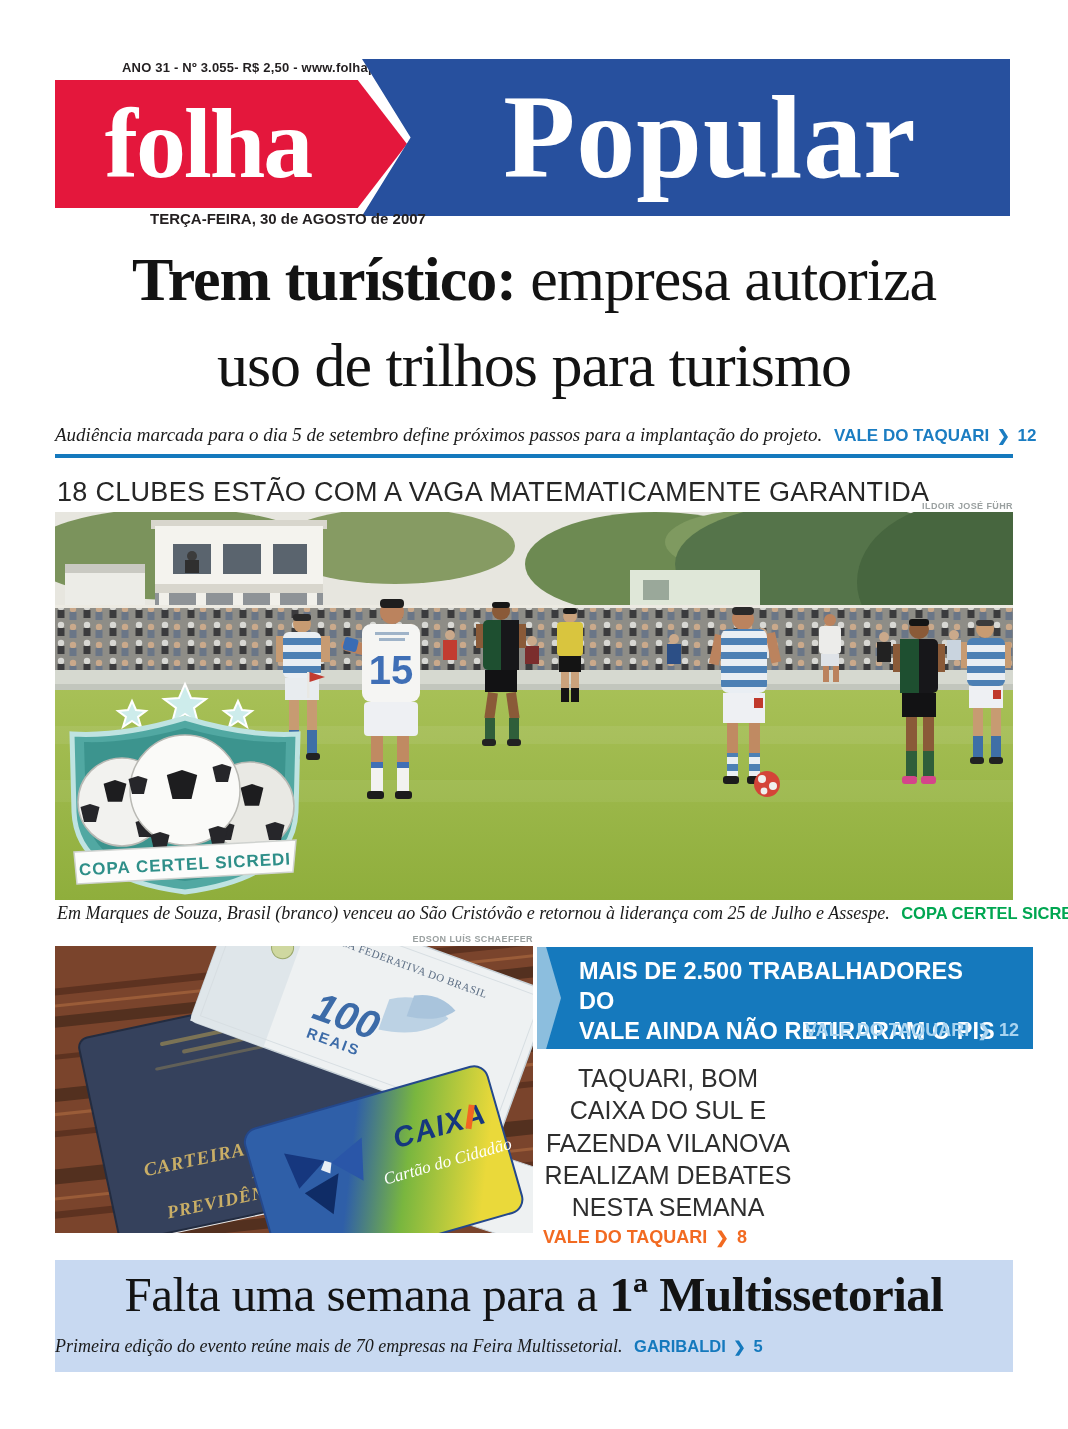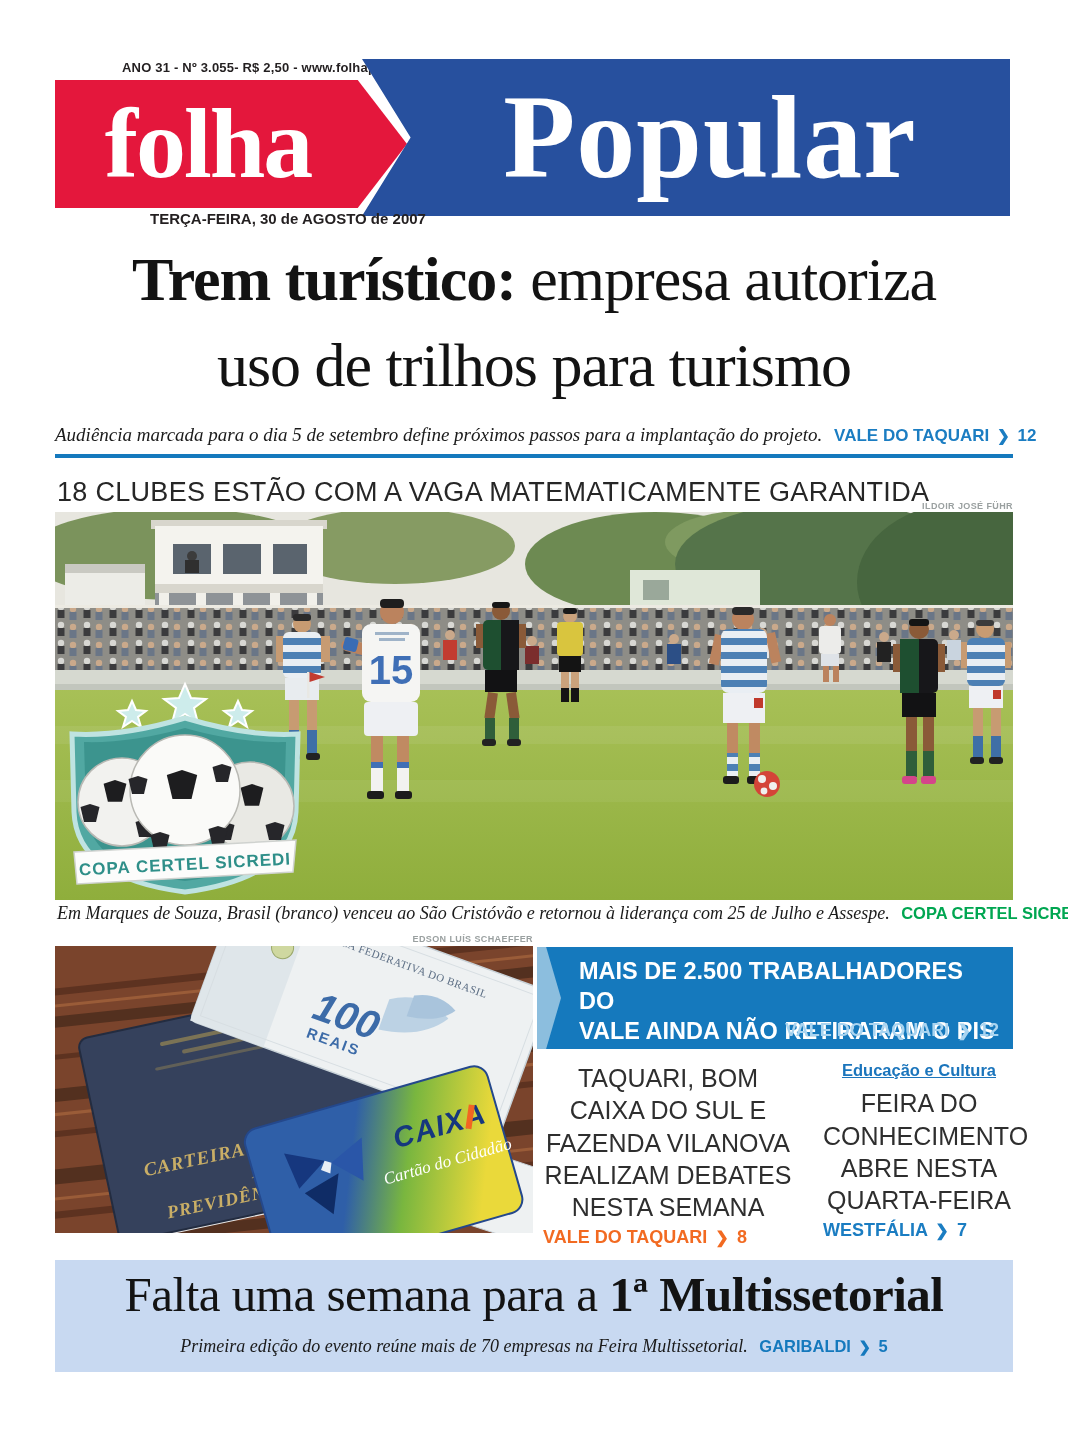--- a/index.html
+++ b/index.html
@@ -35,38 +35,38 @@
   .kicker{position:absolute;left:57px;top:477px;width:958px;font-size:27px;letter-spacing:.3px;color:#262626;}
   .credit{position:absolute;font-size:9px;font-weight:bold;color:#9aa0a0;letter-spacing:.4px;}
   .credit-1{left:55px;top:501px;width:958px;text-align:right;}
   .soccer-photo{position:absolute;left:55px;top:512px;width:958px;height:388px;}
   .caption-row{position:absolute;left:57px;top:903px;width:956px;white-space:nowrap;font-size:0;}
   .caption-row .it{font-family:"Liberation Serif",serif;font-style:italic;font-size:18px;color:#1a1a1a;}
   .caption-row .ref{font-size:16.5px;}
   .credit-2{left:55px;top:934px;width:478px;text-align:right;}
   
   .pis-photo{position:absolute;left:55px;top:946px;width:478px;height:287px;}
-  .pis-banner{position:absolute;left:537px;top:947px;width:476px;height:102px;background:#1579bd;}
+  .pis-banner{position:absolute;left:537px;top:947px;width:476px;height:102px;background:#1579bd;padding-left:20px;}
   .pis-chevron{position:absolute;left:0;top:0;width:24px;height:102px;background:#8cbede;
                clip-path:polygon(0 0,38% 0,100% 50%,38% 100%,0 100%);}
   .pis-text{position:absolute;left:42px;top:9px;width:420px;color:#fff;font-size:23.5px;font-weight:600;line-height:1.28;}
   .pis-ref{position:absolute;right:14px;bottom:8px;color:#a9d4f0;font-size:18px;font-weight:bold;}
   
   .col-left{position:absolute;left:543px;top:1062px;width:250px;text-align:center;
             font-size:25px;line-height:1.29;color:#2e2e2e;}
   .col-left .ref,.col-right .ref{display:block;text-align:left;font-size:18px;margin-top:3px;}
   .col-right{position:absolute;left:823px;top:1060px;width:192px;text-align:center;
              font-size:25px;line-height:1.29;color:#2e2e2e;}
   .col-tag{display:block;font-size:16.5px;font-weight:bold;color:#1b75bc;text-decoration:underline;margin-bottom:6px;}
   
   .expo{position:absolute;left:55px;top:1260px;width:958px;height:112px;background:#c8d9f1;}
   .expo-hl{position:absolute;left:0;top:6px;width:958px;text-align:center;
            font-family:"Liberation Serif",serif;font-size:49px;color:#131313;letter-spacing:-.5px;}
   .expo-hl .b{font-weight:bold;}
-  .expo-deck{position:absolute;left:0;top:76px;width:958px;text-align:center;white-space:nowrap;font-size:0;}
+  .expo-deck{position:absolute;left:0;top:76px;width:958px;text-align:left;white-space:nowrap;font-size:0;}
   .expo-deck .it{font-family:"Liberation Serif",serif;font-style:italic;font-size:18px;color:#1a1a1a;}
   .expo-deck .ref{font-size:16.5px;color:#1579bd;}
   .sp{display:inline-block;width:7px;}
 </style>
 </head>
 <body>
 
 <div class="page">
 
   <div class="meta-line">ANO 31 - Nº 3.055- R$ 2,50   -   www.folhapopular.info</div>
@@ -398,28 +398,20 @@
 
   <div class="col-left">
     <span>TAQUARI, BOM</span><br>
     <span>CAIXA DO SUL E</span><br>
     <span>FAZENDA VILANOVA</span><br>
     <span>REALIZAM DEBATES</span><br>
     <span>NESTA SEMANA</span>
     <span class="ref orange-ref"><span>VALE DO TAQUARI</span> <span class="arr">❯</span> <span>8</span></span>
   </div>
 
-  <div class="col-right">
-    <span class="col-tag">Educação e Cultura</span>
-    <span>FEIRA DO</span><br>
-    <span>CONHECIMENTO</span><br>
-    <span>ABRE NESTA</span><br>
-    <span>QUARTA-FEIRA</span>
-    <span class="ref blue-ref"><span>WESTFÁLIA</span> <span class="arr">❯</span> <span>7</span></span>
-  </div>
 
   <div class="expo">
     <div class="expo-hl">
       <span>Falta uma semana para a </span><span class="b">1ª Multissetorial</span>
     </div>
     <div class="expo-deck">
       <span class="it">Primeira edição do evento reúne mais de 70 empresas na Feira Multissetorial. </span><span class="sp"></span>
       <span class="ref"><span>GARIBALDI</span> <span class="arr">❯</span> <span>5</span></span>
     </div>
   </div>

